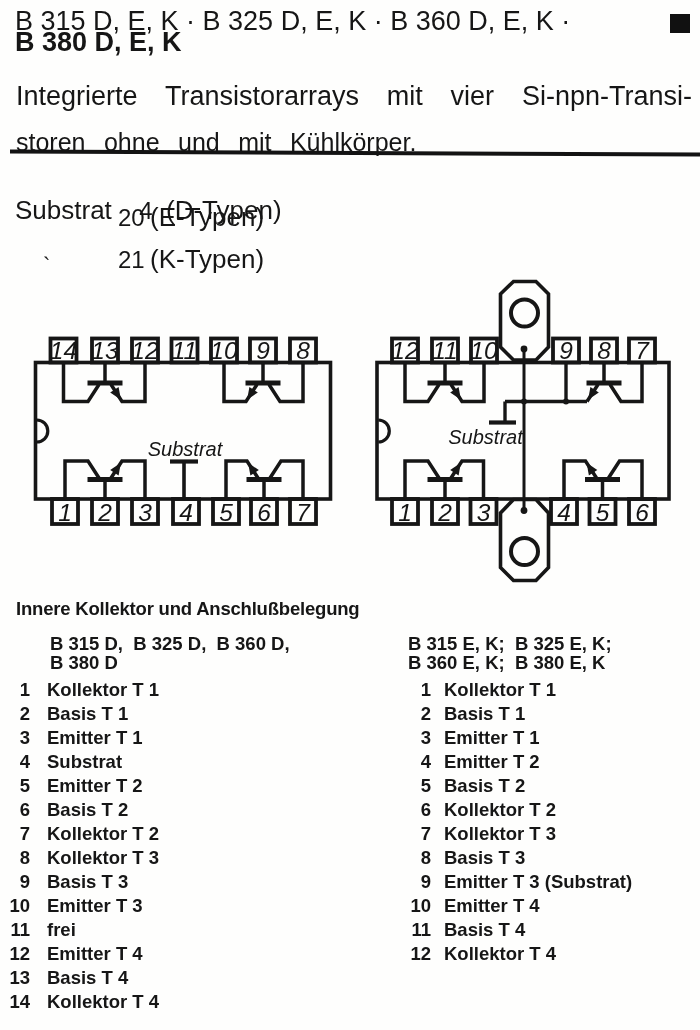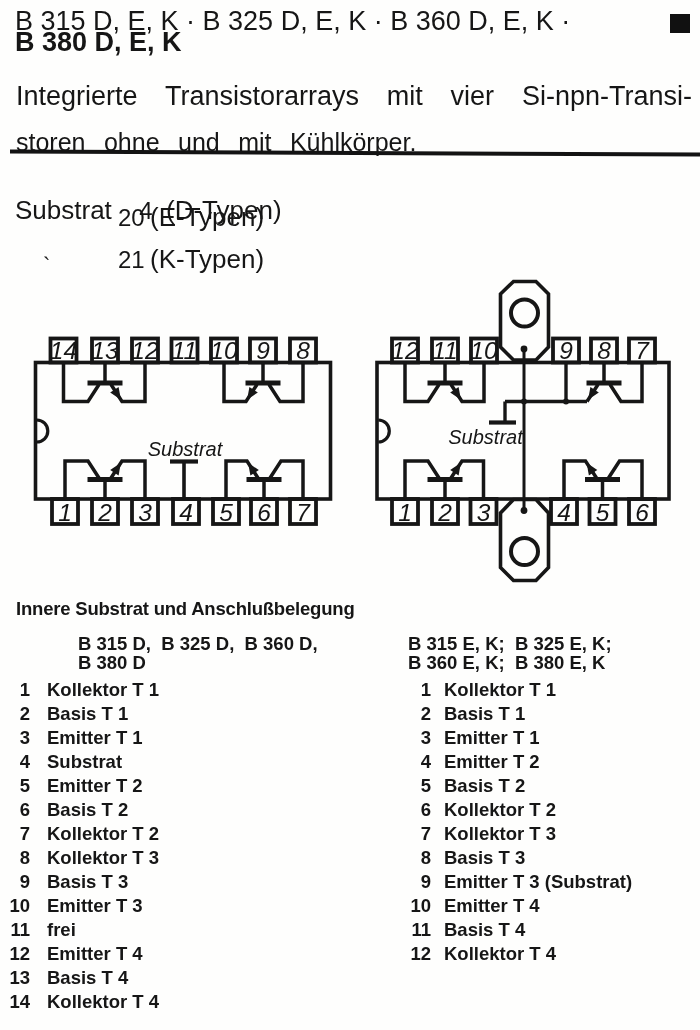--- a/index.html
+++ b/index.html
@@ -266,23 +266,23 @@
 <circle cx="566" cy="401.5" r="3.0" fill="#161616"></circle>
 
 <g stroke="#161616" fill="none">
       <path d="M505,401.5 L505,421" stroke-width="3.4"></path>
       <path d="M489,422.5 L516,422.5" stroke-width="4.2"></path>
     </g>
 
 <text x="485.5" y="444" font-size="20" font-style="italic" text-anchor="middle" fill="#161616">Substrat</text>
 </svg>
 
-<div class="abs" style="left:16px;top:598px;font-size:18.5px;font-weight:bold;letter-spacing:-0.2px;">Innere Substrat und Anschlußbelegung</div>
-
-<div class="abs" style="left:50px;top:634px;font-size:18.5px;font-weight:bold;line-height:19px;margin-left:28px;">B&nbsp;315&nbsp;D,&nbsp; B&nbsp;325&nbsp;D,&nbsp; B&nbsp;360&nbsp;D,<br>B&nbsp;380&nbsp;D</div>
+<div class="abs" style="left:16px;top:598px;font-size:18.5px;font-weight:bold;letter-spacing:-0.2px;">Innere Kollektor und Anschlußbelegung</div>
+
+<div class="abs" style="left:50px;top:634px;font-size:18.5px;font-weight:bold;line-height:19px;">B&nbsp;315&nbsp;D,&nbsp; B&nbsp;325&nbsp;D,&nbsp; B&nbsp;360&nbsp;D,<br>B&nbsp;380&nbsp;D</div>
 
 <div class="abs" style="left:408px;top:634px;font-size:18.5px;line-height:19px;font-weight:bold;">B&nbsp;315&nbsp;E,&nbsp;K;&nbsp; B&nbsp;325&nbsp;E,&nbsp;K;<br>B&nbsp;360&nbsp;E,&nbsp;K;&nbsp; B&nbsp;380&nbsp;E,&nbsp;K</div>
 
 <div class="abs" style="left:47px;top:679px;font-size:18.5px;font-weight:bold;"><span style="position:absolute;right:calc(100% + 17px);">1</span>Kollektor&nbsp;T&nbsp;1</div>
 
 <div class="abs" style="left:47px;top:703px;font-size:18.5px;font-weight:bold;"><span style="position:absolute;right:calc(100% + 17px);">2</span>Basis&nbsp;T&nbsp;1</div>
 
 <div class="abs" style="left:47px;top:727px;font-size:18.5px;font-weight:bold;"><span style="position:absolute;right:calc(100% + 17px);">3</span>Emitter&nbsp;T&nbsp;1</div>
 
 <div class="abs" style="left:47px;top:751px;font-size:18.5px;font-weight:bold;"><span style="position:absolute;right:calc(100% + 17px);">4</span>Substrat</div>

